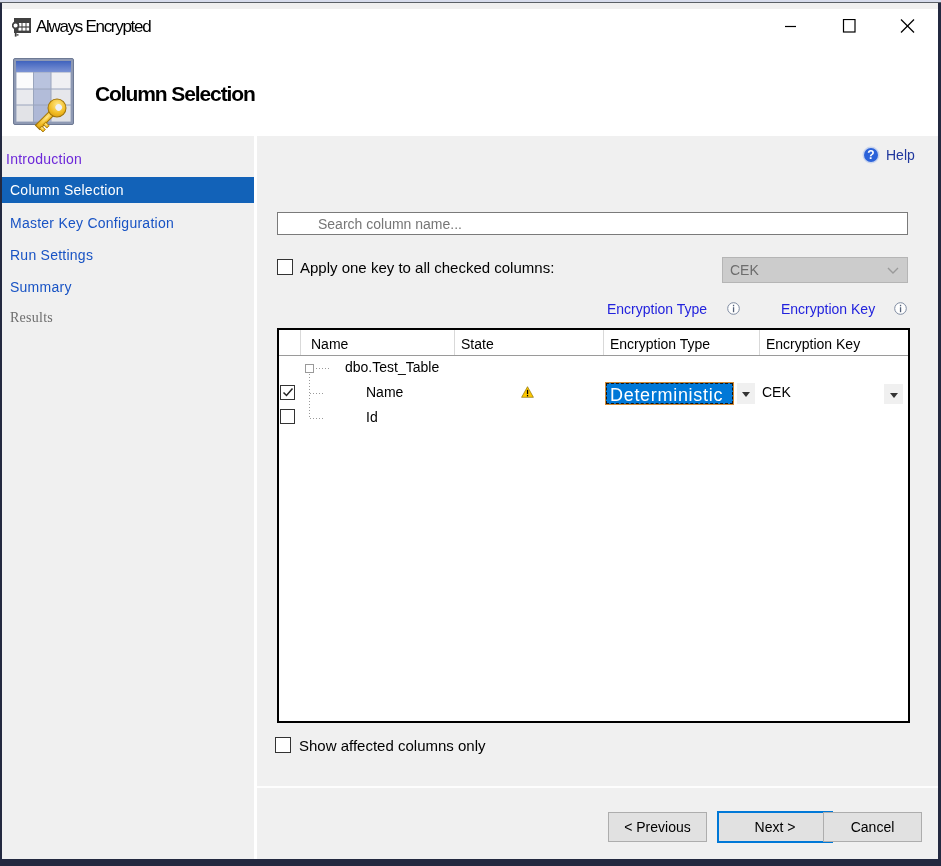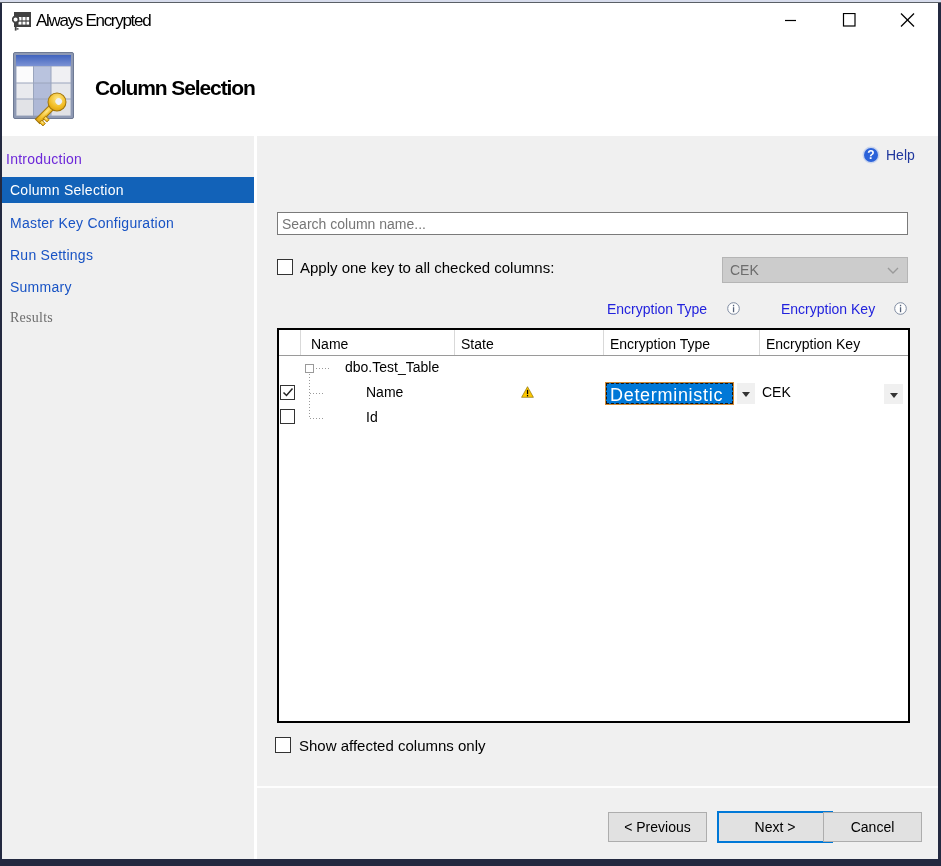--- a/index.html
+++ b/index.html
@@ -9,21 +9,21 @@
 </style>
 </head>
 <body>
 
   <div class="abs" style="left:0;top:0;width:941px;height:2px;background:#d7dcec;"></div>
   <div class="abs" style="left:0;top:2px;width:941px;height:1px;background:#5a5f66;"></div>
   <div class="abs" style="left:0;top:3px;width:2px;height:856px;background:#232940;"></div>
   <div class="abs" style="left:938px;top:3px;width:3px;height:856px;background:#232940;"></div>
   <div class="abs" style="left:0;top:859px;width:941px;height:7px;background:#232940;"></div>
 
-  <div class="abs" style="left:2px;top:3px;width:936px;height:133px;background:#ffffff;padding-left:8px;">
+  <div class="abs" style="left:2px;top:9px;width:936px;height:133px;background:#ffffff;padding-left:8px;">
 
     <svg class="abs" style="left:10px;top:9px;" width="21" height="21" viewBox="0 0 21 21">
       <rect x="2" y="0" width="17" height="15" fill="#404040"></rect>
       <rect x="6.5" y="5" width="3" height="3.4" fill="#fff"></rect>
       <rect x="10.5" y="5" width="3" height="3.4" fill="#fff"></rect>
       <rect x="14.5" y="5" width="2.6" height="3.4" fill="#fff"></rect>
       <rect x="6.5" y="9.6" width="3" height="3" fill="#fff"></rect>
       <rect x="10.5" y="9.6" width="3" height="3" fill="#fff"></rect>
       <rect x="14.5" y="9.6" width="2.6" height="3" fill="#fff"></rect>
       <circle cx="3.6" cy="7.5" r="2.9" fill="#fff" stroke="#404040" stroke-width="1.7"></circle>
@@ -89,21 +89,21 @@
 
   <div class="abs" style="left:257px;top:136px;width:681px;height:723px;background:#f0f0f0;">
 
     <svg class="abs" style="left:605px;top:10px;" width="18" height="18" viewBox="0 0 18 18">
       <circle cx="9" cy="9" r="8.5" fill="#c8d4ee"></circle>
       <circle cx="9" cy="9" r="7" fill="#2b62d9"></circle>
       <text x="9" y="13.2" font-family="Liberation Sans" font-size="12" font-weight="bold" fill="#fff" text-anchor="middle">?</text>
     </svg>
     <div class="abs" style="left:629px;top:11px;font-size:14px;color:#20389e;">Help</div>
 
-    <div class="abs" style="left:20px;top:76px;width:631px;height:23px;background:#fff;border:1px solid #7a7a7a;">
+    <div class="abs" style="left:20px;top:76px;width:631px;height:23px;background:#fff;border:1px solid #7a7a7a;padding-left:36px;">
       <div style="margin:3px 0 0 4px;font-size:14px;color:#767676;">Search column name...</div>
     </div>
 
     <div class="abs" style="left:20px;top:123px;width:16px;height:16px;background:#fff;border:1px solid #333;"></div>
     <div class="abs" style="left:43px;top:123px;font-size:15px;color:#000;">Apply one key to all checked columns:</div>
 
     <div class="abs" style="left:465px;top:121px;width:186px;height:26px;background:#cccccc;border:1px solid #b5b5b5;">
       <div style="margin:4px 0 0 7px;font-size:14px;color:#6d6d6d;">CEK</div>
       <svg class="abs" style="right:8px;top:9px;" width="12" height="8" viewBox="0 0 12 8">
         <path d="M1 1 L6 6 L11 1" fill="none" stroke="#9a9a9a" stroke-width="1.4"></path>

